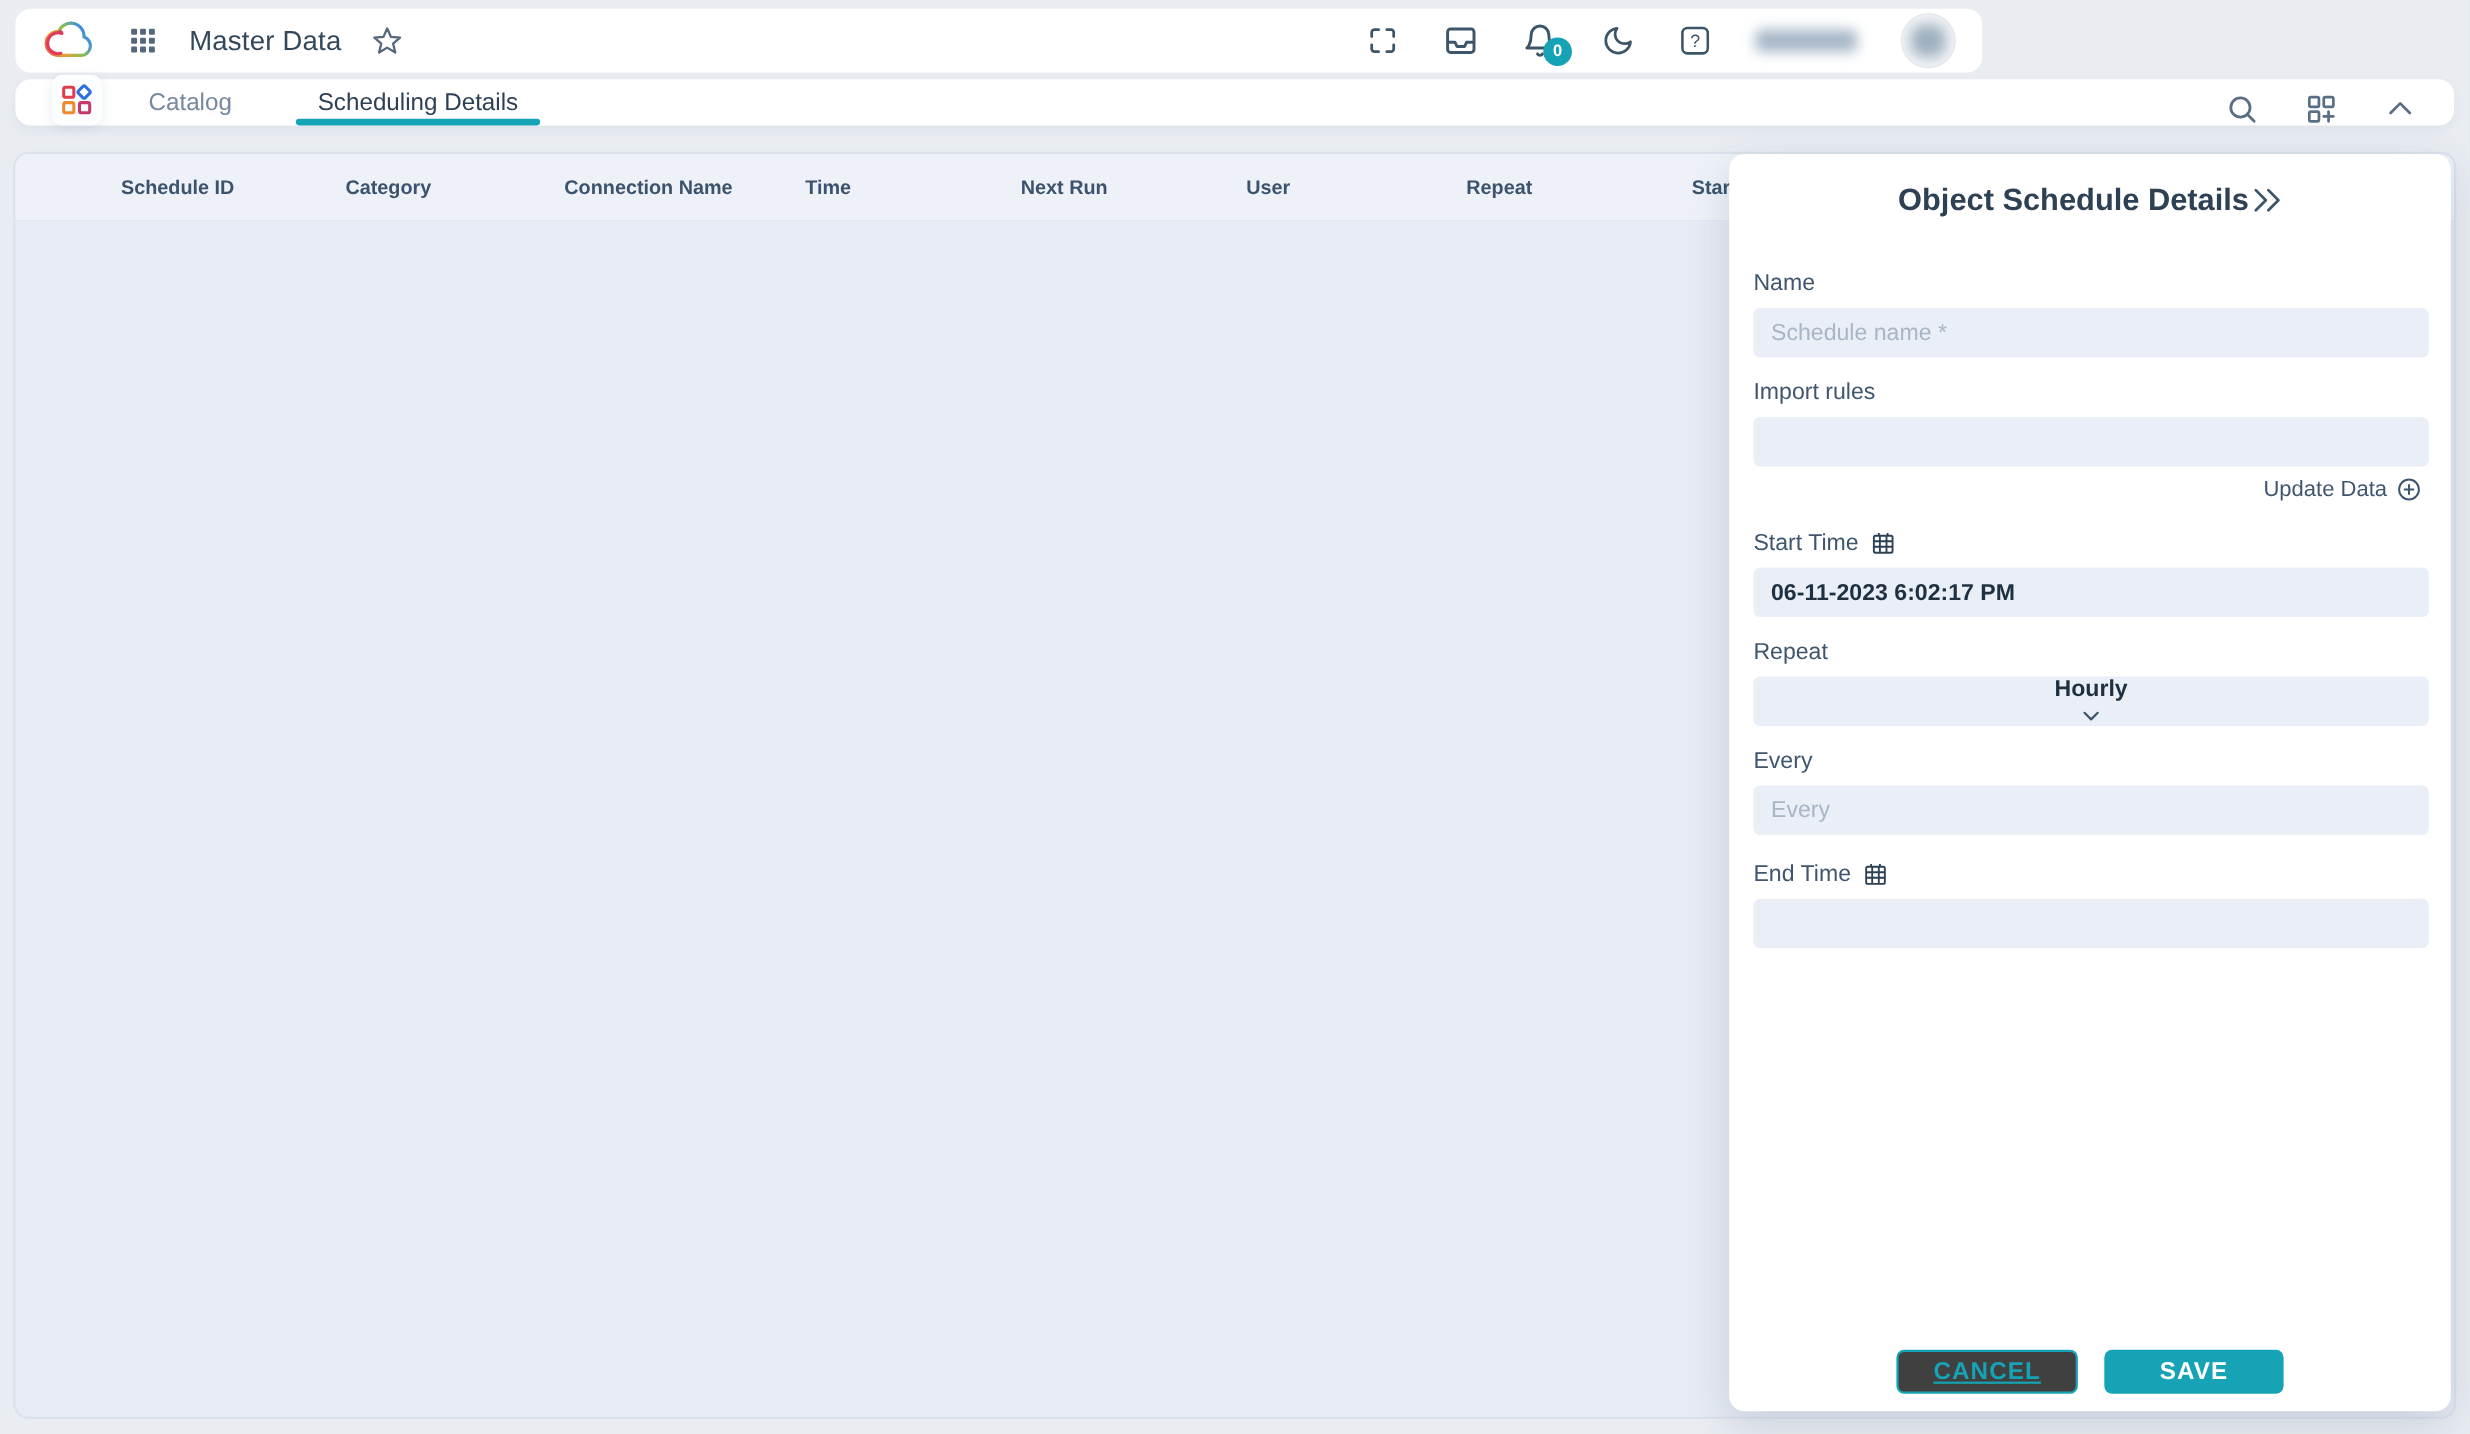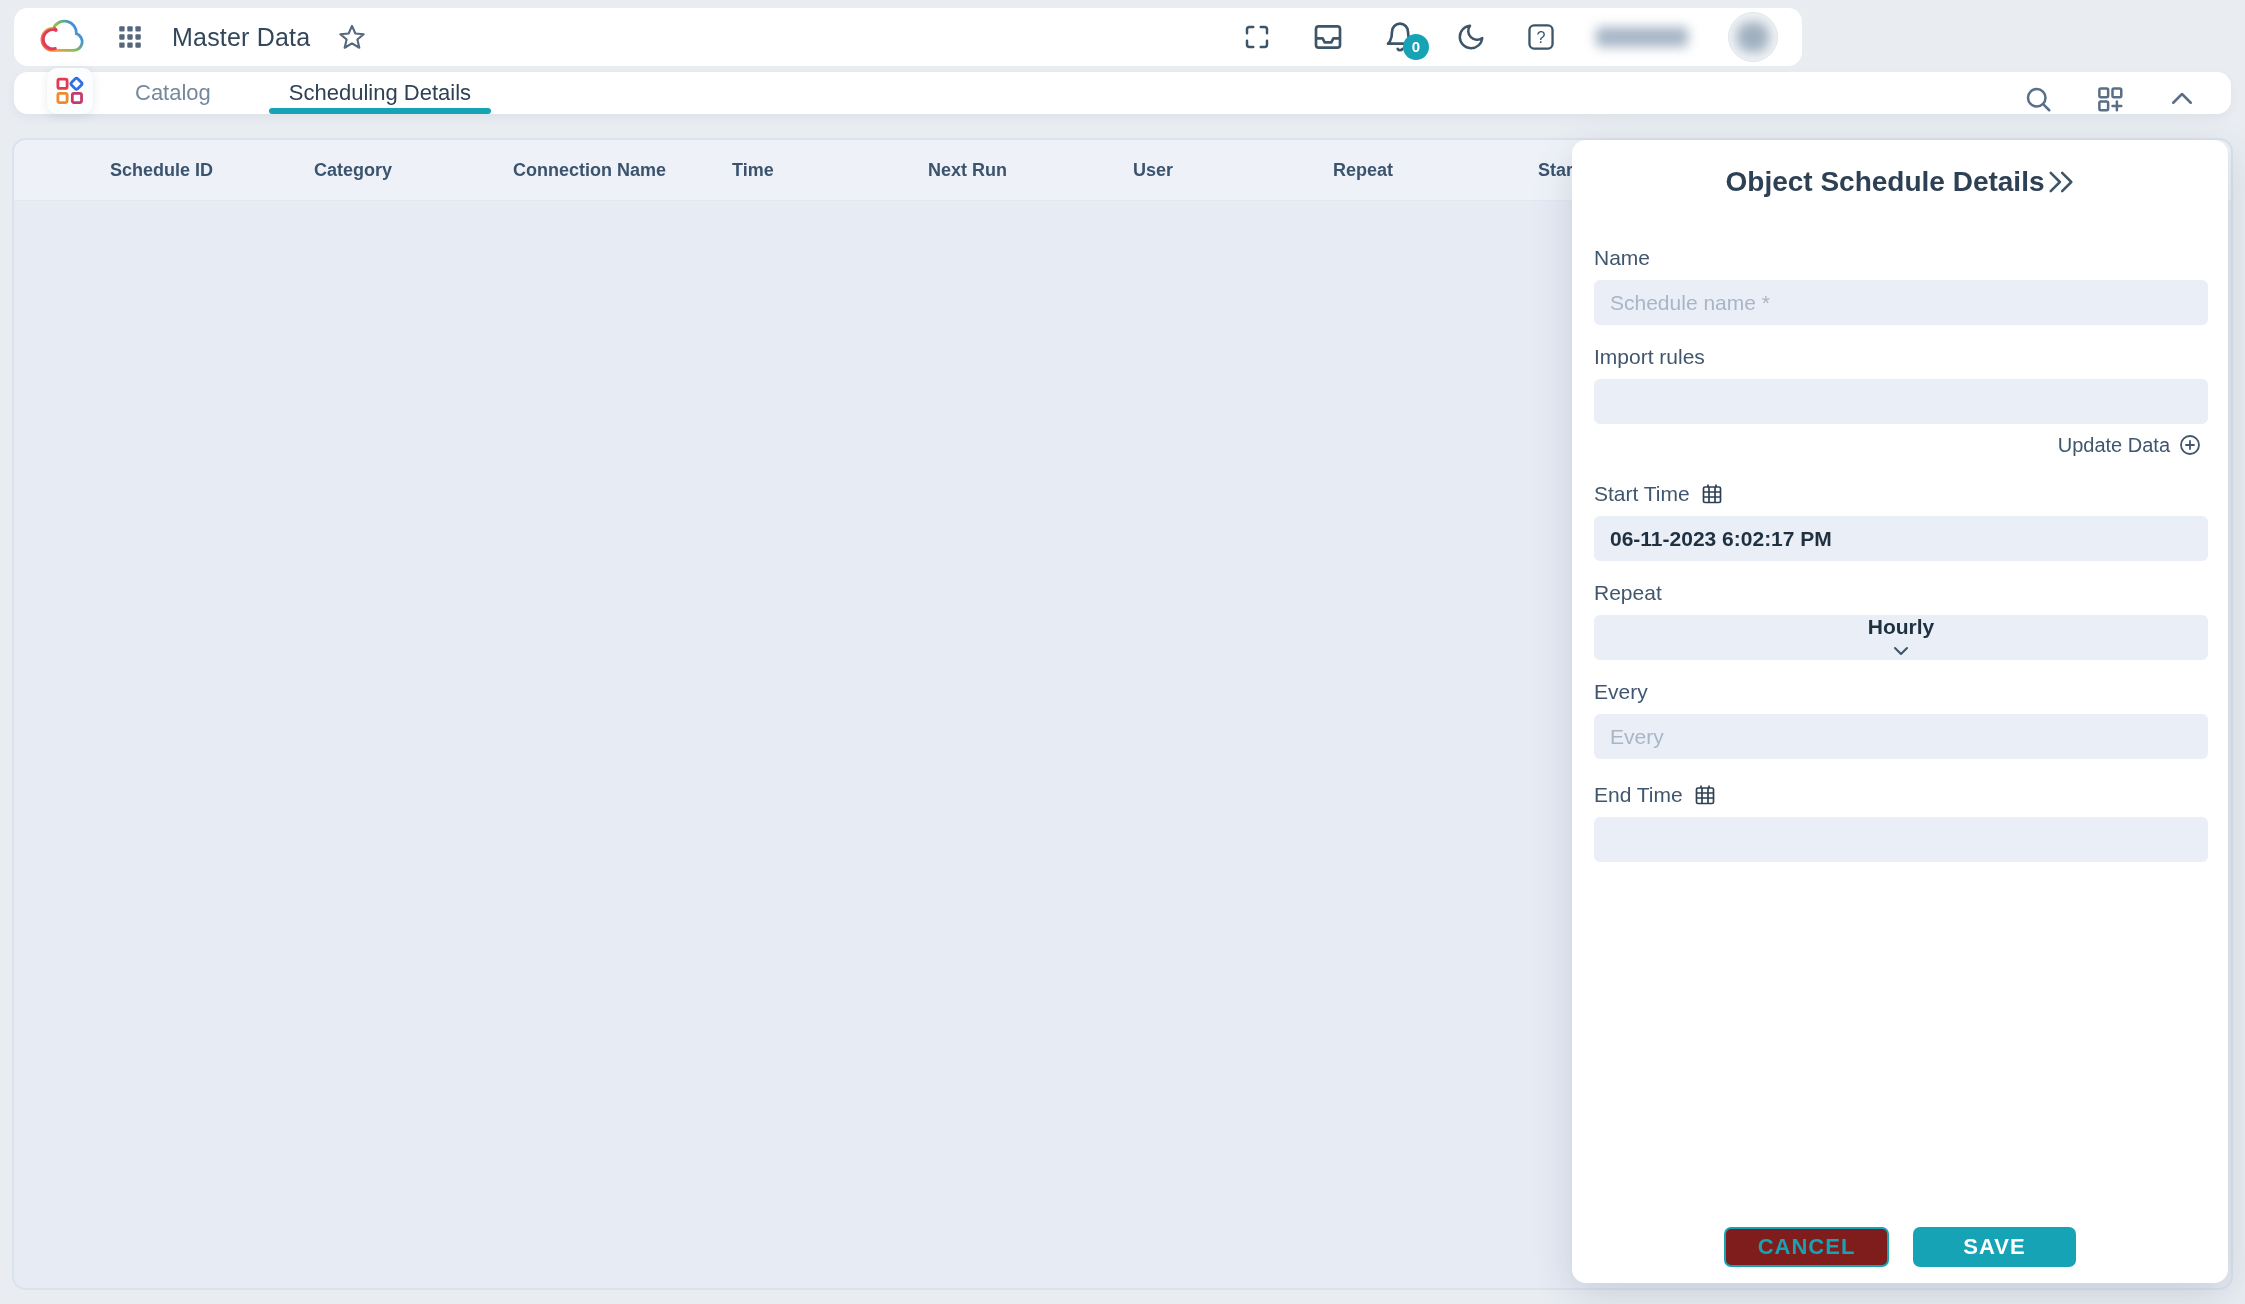--- a/index.html
+++ b/index.html
@@ -61,21 +61,21 @@
   .fld-input::placeholder{color:#a9b6c6;opacity:1;}
   .fld-value{font-weight:600;color:#1f3040;}
   .fld-select{display:flex;align-items:center;justify-content:space-between;cursor:pointer;
          font-weight:600;color:#1f3040;flex-direction:column;}
   .update-row{margin-top:8px;display:flex;justify-content:flex-end;align-items:center;gap:8px;
          font-size:20px;color:#3f566e;cursor:pointer;background:none;border:none;
          font-family:inherit;width:100%;}
   .actions{position:absolute;left:0;right:0;bottom:16px;display:flex;justify-content:center;gap:24px;}
   .btn{height:40px;border-radius:7px;font-family:inherit;font-size:22px;font-weight:700;
        letter-spacing:1px;cursor:pointer;display:flex;align-items:center;justify-content:center;}
-  .btn-cancel{width:165px;background:#7f1d1d;color:#16a3b5;border:2px solid #16a3b5;box-sizing:border-box;}
+  .btn-cancel{width:165px;background:#404040;color:#16a3b5;border:2px solid #16a3b5;box-sizing:border-box;text-decoration:underline;}
   .btn-save{width:163px;background:#16a3b5;color:#fff;border:none;}
 </style>
 </head>
 <body>
 
 <div class="app">
 
   <header class="topbar">
     <div class="topbar-left">
       <span class="ico">

